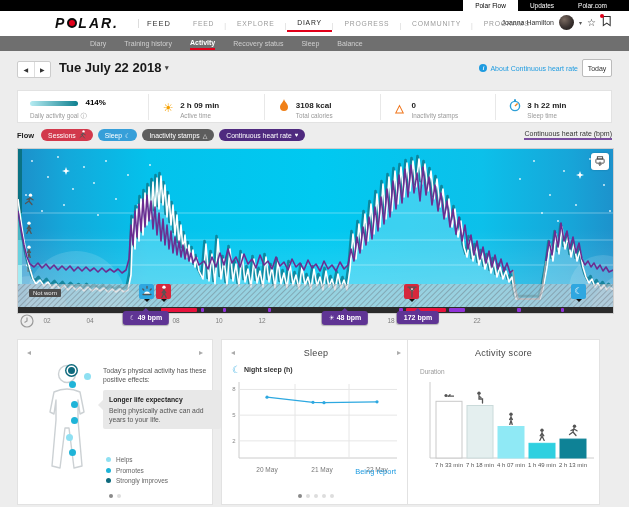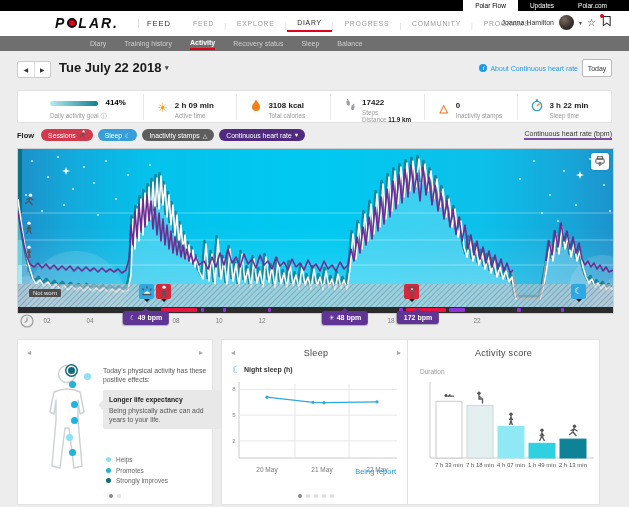--- a/index.html
+++ b/index.html
@@ -44,21 +44,21 @@
   .datetxt .dd{font-size:7px;color:#444;vertical-align:2px;}
   .aboutlink{position:absolute;right:34px;top:6px;font-size:7px;color:#1e9be0;cursor:pointer;display:flex;align-items:center;gap:3px;}
   .info-i{display:inline-flex;width:8px;height:8px;border-radius:50%;background:#1e9be0;color:#fff;
           align-items:center;justify-content:center;font-size:5.5px;font-weight:bold;font-style:italic;}
   .todaybtn{position:absolute;right:0;top:1px;width:28px;height:16px;background:#fff;border:1px solid #bbb;
             border-radius:2px;font-size:7px;color:#333;display:flex;align-items:center;justify-content:center;cursor:pointer;}
   
   .stats{position:absolute;left:17px;top:90px;width:595px;height:33px;background:#fff;border:1px solid #e2e2e2;
          box-sizing:border-box;display:flex;align-items:center;}
   .stat{flex:1;display:flex;align-items:center;gap:5px;padding-left:12px;border-left:1px solid #e8e8e8;height:26px;}
-  .stat:first-child{border-left:none;flex:1.15;margin-left:20px;}
+  .stat:first-child{border-left:none;flex:1.15;}
   .stat .txt .v{font-size:8px;font-weight:bold;color:#1a1a1a;line-height:9px;}
   .stat .txt .l{font-size:6.3px;color:#9a9a9a;line-height:7px;}
   .stat .txt .s{font-size:6.3px;font-weight:bold;color:#1a1a1a;line-height:7px;}
   .goalwrap .bar{width:48px;height:5px;border-radius:3px;background:linear-gradient(90deg,#b6ecf2,#0e7f8f);display:inline-block;}
   .goalwrap .pct{font-size:8px;font-weight:bold;margin-left:3px;vertical-align:1px;}
   .goalwrap .gl{font-size:6.3px;color:#9a9a9a;margin-top:2px;}
   .s-icon{width:14px;text-align:center;flex:0 0 14px;}
   .sunglyph{color:#f5a000;font-size:12px;line-height:12px;}
   .triglyph{color:#f07820;font-size:11px;font-weight:bold;line-height:11px;}
   
@@ -197,29 +197,20 @@
     </div>
   <div class="stat">
         <span class="s-icon"><span class="sunglyph">☀</span></span>
         <span class="txt"><span class="v">2 h 09 min</span><div class="l">Active time</div></span>
       </div>
       <div class="stat">
         <span class="s-icon"><svg width="10" height="13" viewBox="0 0 10 13">
             <path d="M5 0 C5.5 3 9 4.5 9 8 a4 4 0 1 1 -8 0 C1 5.2 4.2 3.2 5 0 Z" fill="#f08018"></path>
           </svg></span>
         <span class="txt"><span class="v">3108 kcal</span><div class="l">Total calories</div></span>
-      </div>
-      <div class="stat">
-        <span class="s-icon"><svg width="11" height="13" viewBox="0 0 11 13">
-            <ellipse cx="3.2" cy="4" rx="1.7" ry="2.8" transform="rotate(-12 3.2 4)" fill="#9aa0a4"></ellipse>
-            <circle cx="2.4" cy="0.8" r="0.7" fill="#9aa0a4"></circle>
-            <ellipse cx="7.8" cy="8.6" rx="1.7" ry="2.8" transform="rotate(12 7.8 8.6)" fill="#9aa0a4"></ellipse>
-            <circle cx="8.8" cy="5.4" r="0.7" fill="#9aa0a4"></circle>
-          </svg></span>
-        <span class="txt"><span class="v">17422</span><div class="l">Steps</div><div class="s"><span style="color:#9a9a9a;font-weight:normal">Distance</span> 11.9 km</div></span>
       </div>
       <div class="stat">
         <span class="s-icon"><span class="triglyph">△</span></span>
         <span class="txt"><span class="v">0</span><div class="l">Inactivity stamps</div></span>
       </div>
       <div class="stat">
         <span class="s-icon"><svg width="12" height="13" viewBox="0 0 12 13">
             <rect x="5" y="0.3" width="2" height="1.8" fill="#2f9fd6"></rect>
             <circle cx="6" cy="7" r="4.6" fill="#fff" stroke="#2f9fd6" stroke-width="1.4"></circle>
             <path d="M6 7 L8.6 4.6" stroke="#f08018" stroke-width="1.4" fill="none"></path>

